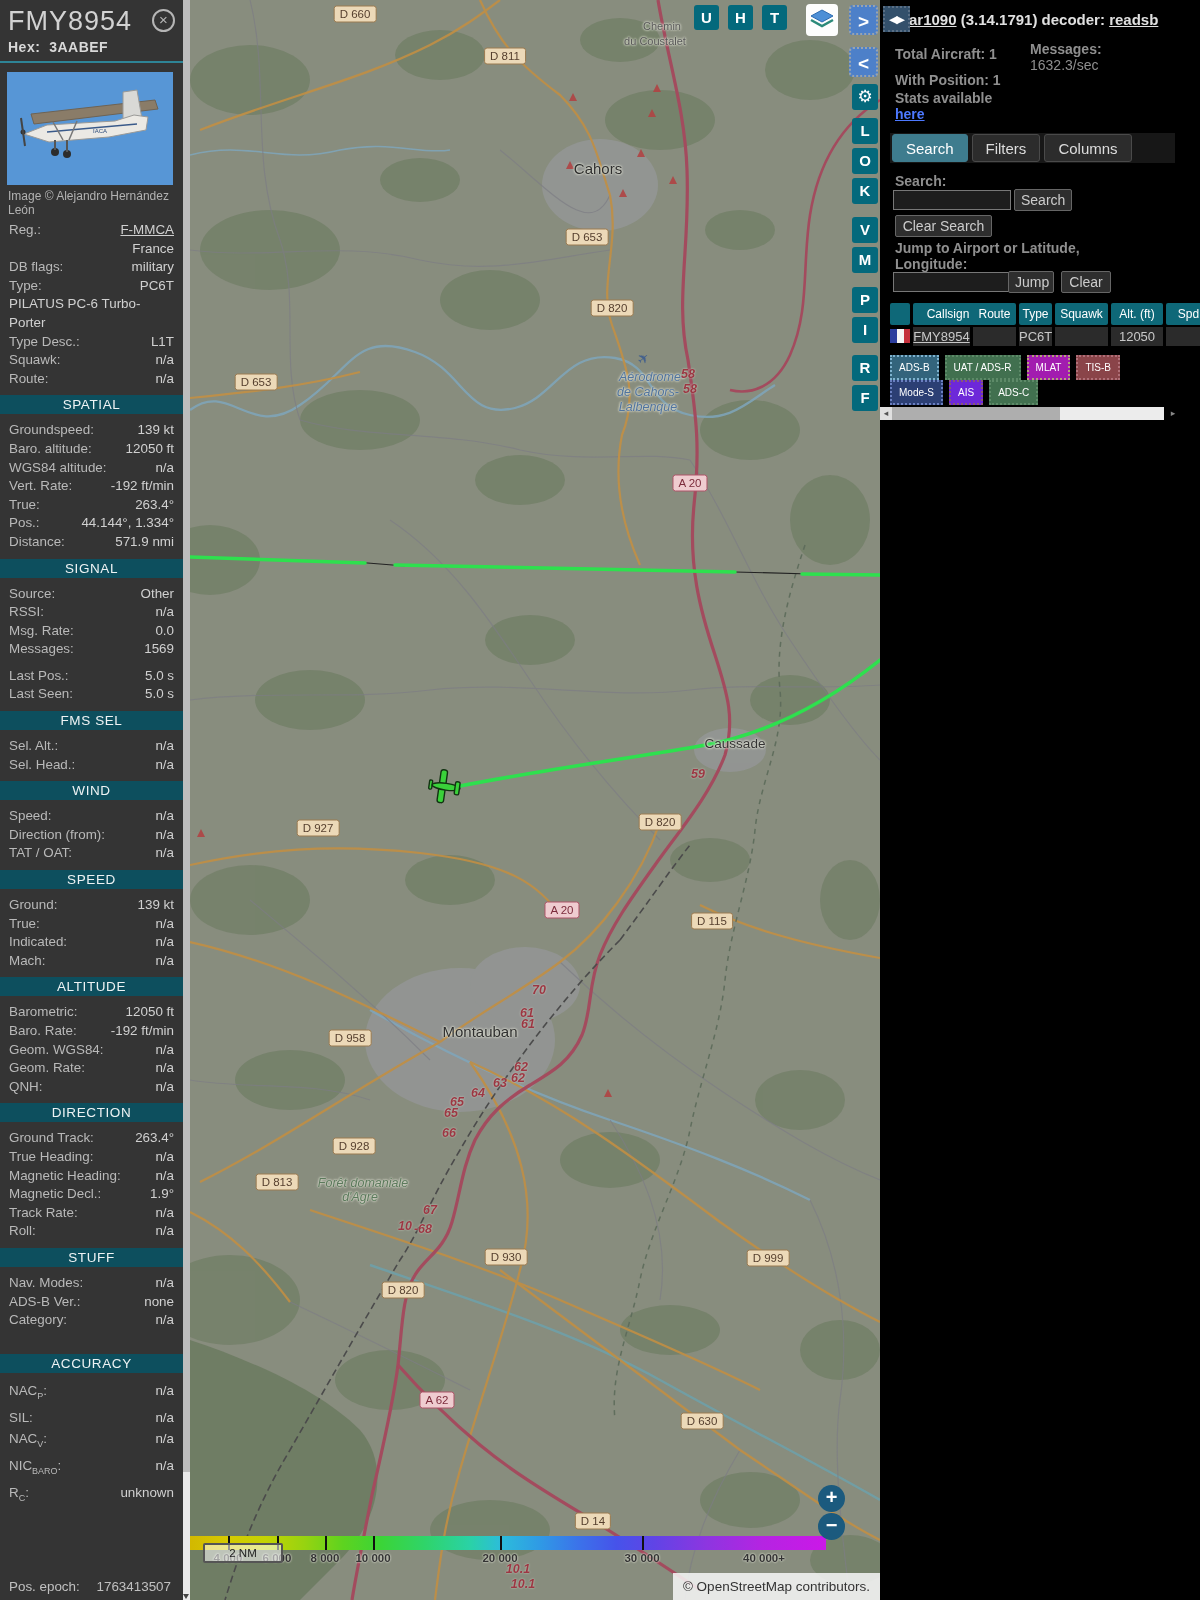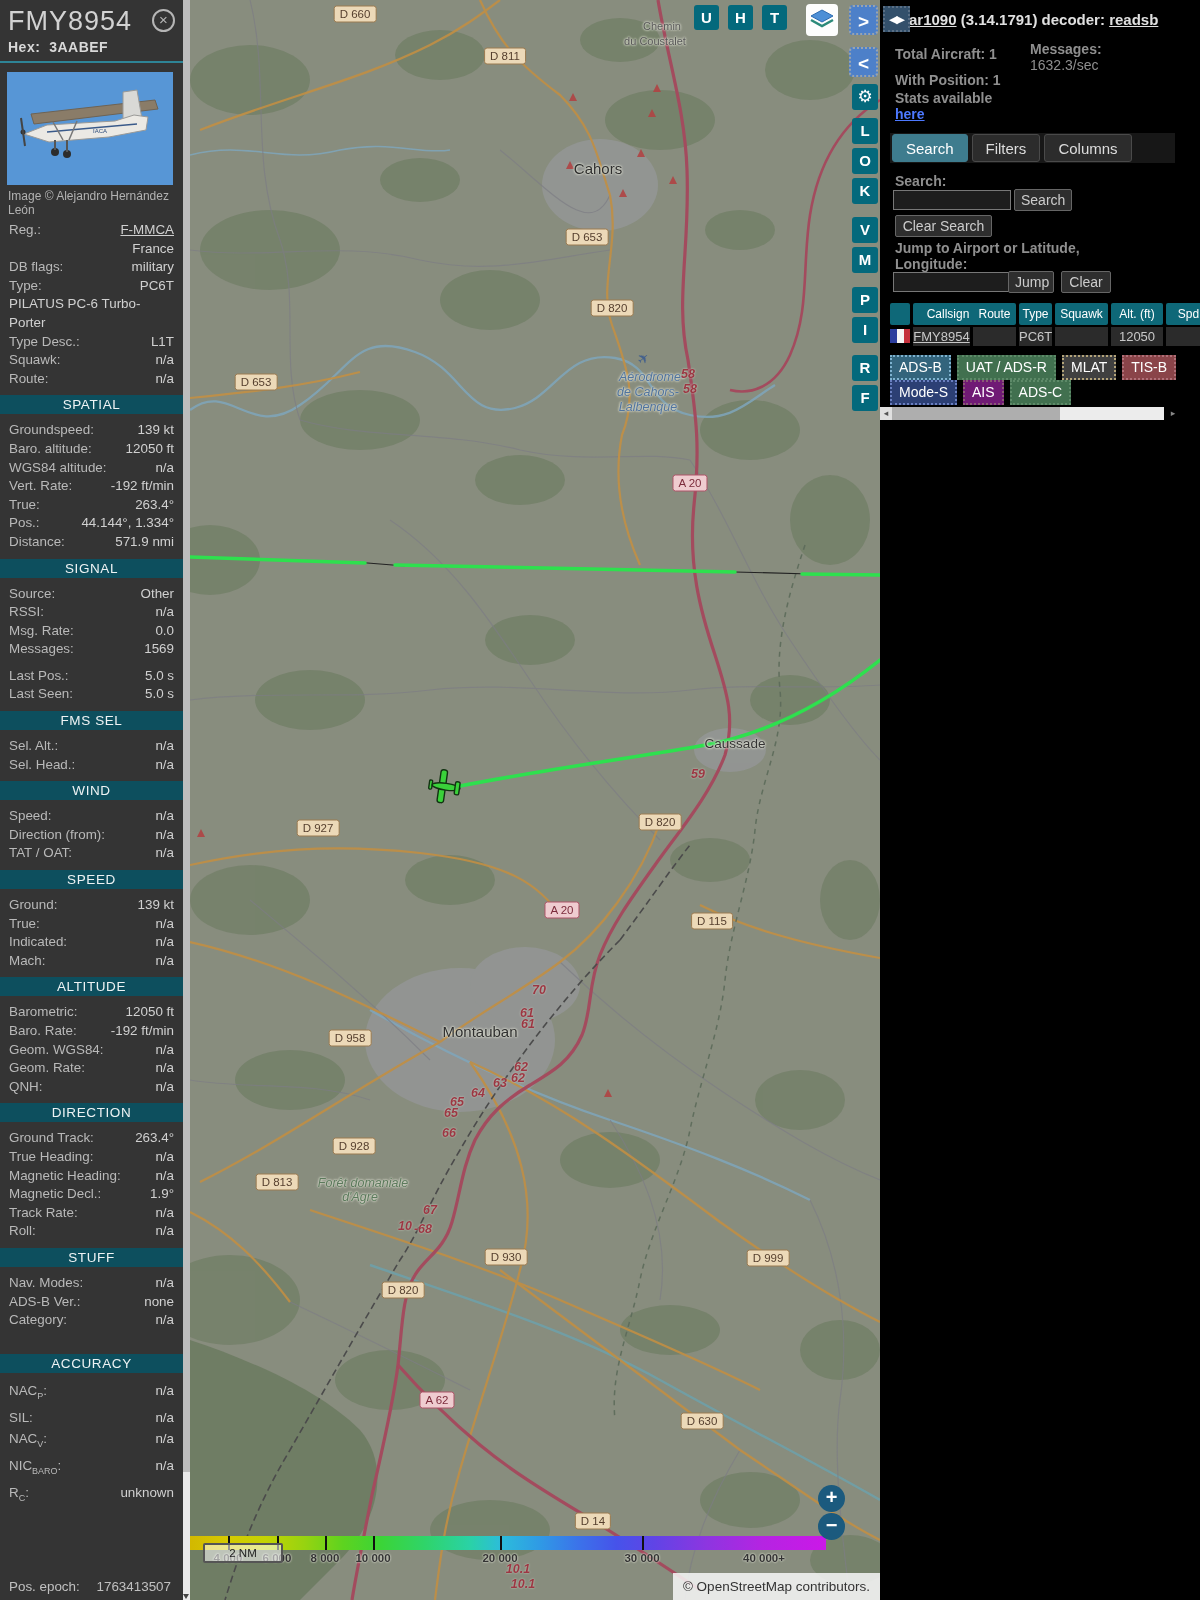--- a/index.html
+++ b/index.html
@@ -98,21 +98,21 @@
   #ac-table{position:absolute;left:0;top:303px;width:320px;}
   .th{position:absolute;top:0;height:22px;background:#0e6878;color:#fff;font-size:12px;
       text-align:center;line-height:22px;border-radius:2px;overflow:hidden;cursor:pointer;}
   .td{position:absolute;top:24px;height:19px;background:#2b2b2b;color:#c8c8c8;font-size:13px;
       text-align:center;line-height:19px;overflow:hidden;}
   .td.callsign{text-decoration:underline;cursor:pointer;}
   .td.flagcell{background:transparent;}
   .flag{position:absolute;left:0;top:2px;width:21px;height:14px;display:flex;}
   .flag div{flex:1;}
   .badge-row{position:absolute;left:10px;display:flex;gap:6px;}
-  .badge{padding:0 7px;height:21px;line-height:21px;font-size:14px;color:#fff;
+  .badge{padding:0 7px;height:21px;line-height:21px;font-size:10px;color:#fff;
       border:2px dotted transparent;box-sizing:content-box;cursor:pointer;white-space:nowrap;}
   #hscroll{position:absolute;left:0;top:407px;width:300px;height:13px;}
   #hscroll .harr-l{position:absolute;left:0;top:0;width:12px;height:13px;background:#e0e0e0;
       color:#555;font-size:9px;text-align:center;line-height:13px;cursor:pointer;}
   #hscroll .htrack{position:absolute;left:12px;top:0;width:272px;height:13px;background:#ececec;cursor:pointer;}
   #hscroll .hthumb{position:absolute;left:0;top:0;width:168px;height:13px;background:#aeaeae;cursor:grab;}
   #hscroll .harr-r{position:absolute;left:287px;top:0;width:12px;height:13px;color:#888;
       font-size:9px;text-align:center;line-height:13px;cursor:pointer;}
 </style>
 </head>
@@ -661,26 +661,26 @@
         <div class="td" style="left: 175px; width: 53px;"></div>
         <div class="th" style="left: 231px; width: 52px;">Alt. (ft)</div>
         <div class="td" style="left: 231px; width: 52px;">12050</div>
         <div class="th" style="left: 286px; width: 45px;">Spd</div>
         <div class="td" style="left: 286px; width: 45px;"></div>
       </div>
 
     <div class="badge-row" style="top:355px;" id="badges1">
         <div class="badge" style="background: rgb(51, 100, 124); border-color: rgb(127, 179, 208);">ADS-B</div>
         <div class="badge" style="background: rgb(65, 112, 79); border-color: rgb(93, 138, 104);">UAT / ADS-R</div>
-        <div class="badge" style="background: #404040; border-color: rgb(179, 163, 121);">MLAT</div>
+        <div class="badge" style="background: #a21caf; border-color: rgb(179, 163, 121);">MLAT</div>
         <div class="badge" style="background: rgb(138, 68, 73); border-color: rgb(176, 112, 120);">TIS-B</div>
       </div>
     <div class="badge-row" style="top:380px;" id="badges2">
         <div class="badge" style="background: rgb(44, 63, 116); border-color: rgb(106, 127, 192);">Mode-S</div>
-        <div class="badge" style="background: #701a75; border-color: rgb(138, 90, 116);">AIS</div>
+        <div class="badge" style="background: #6d28d9; border-color: rgb(138, 90, 116);">AIS</div>
         <div class="badge" style="background: rgb(65, 112, 79); border-color: rgb(93, 138, 104);">ADS-C</div>
       </div>
 
     <div id="hscroll">
       <div class="harr-l">◂</div>
       <div class="htrack">
         <div class="hthumb"></div>
       </div>
       <div class="harr-r">▸</div>
     </div>

